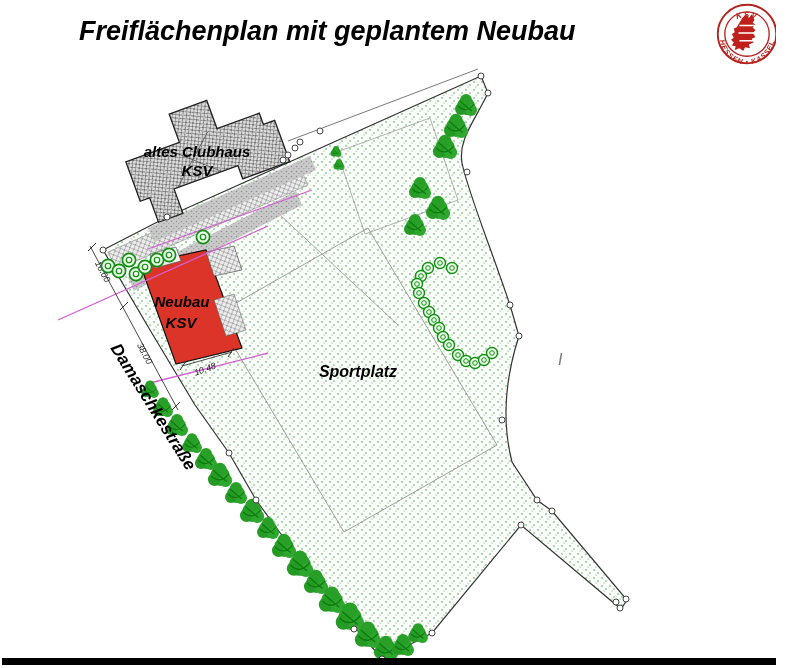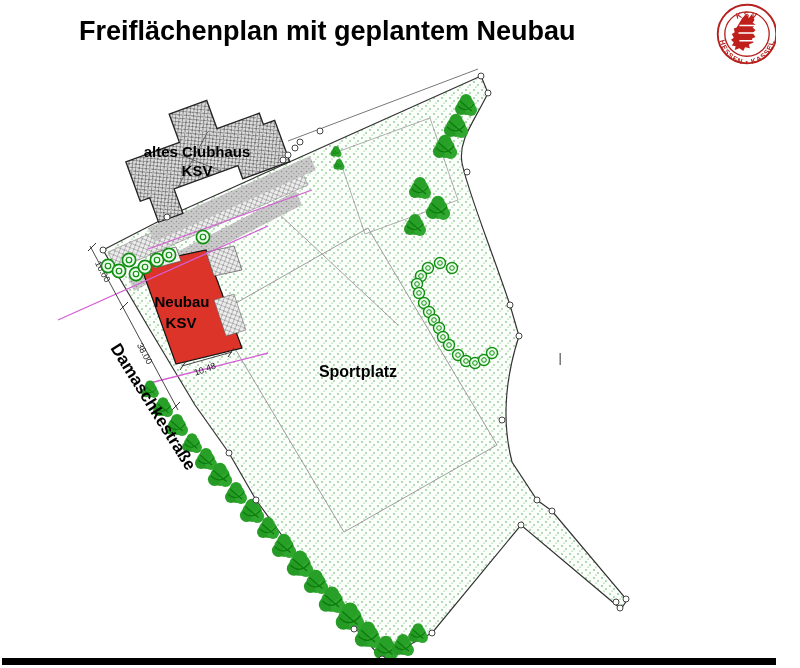--- a/index.html
+++ b/index.html
@@ -1,17 +1,17 @@
 <!DOCTYPE html>
 <html><head>
 <meta charset="utf-8">
 <style>
   html,body{margin:0;padding:0;background:#fff;}
   .stage{position:relative;width:776px;height:668px;background:#ffffff;overflow:hidden;
-         font-family:"Liberation Sans",sans-serif;}
+         font-family:"Liberation Sans",sans-serif;font-style:italic;}
   .title{position:absolute;left:79px;top:16px;font-size:27px;font-weight:bold;color:#000;
          letter-spacing:0px;white-space:nowrap;}
   .logo{position:absolute;left:703px;top:1px;width:88px;height:68px;}
   .plan{position:absolute;left:0;top:0;}
   .bottombar{position:absolute;left:2px;top:658px;width:796px;height:7px;background:#000;}
   .rightbar{position:absolute;left:795px;top:4px;width:5px;height:661px;background:#0a0a0a;}
   svg text{font-family:"Liberation Sans",sans-serif;}
 </style>
 </head>
 <body>

